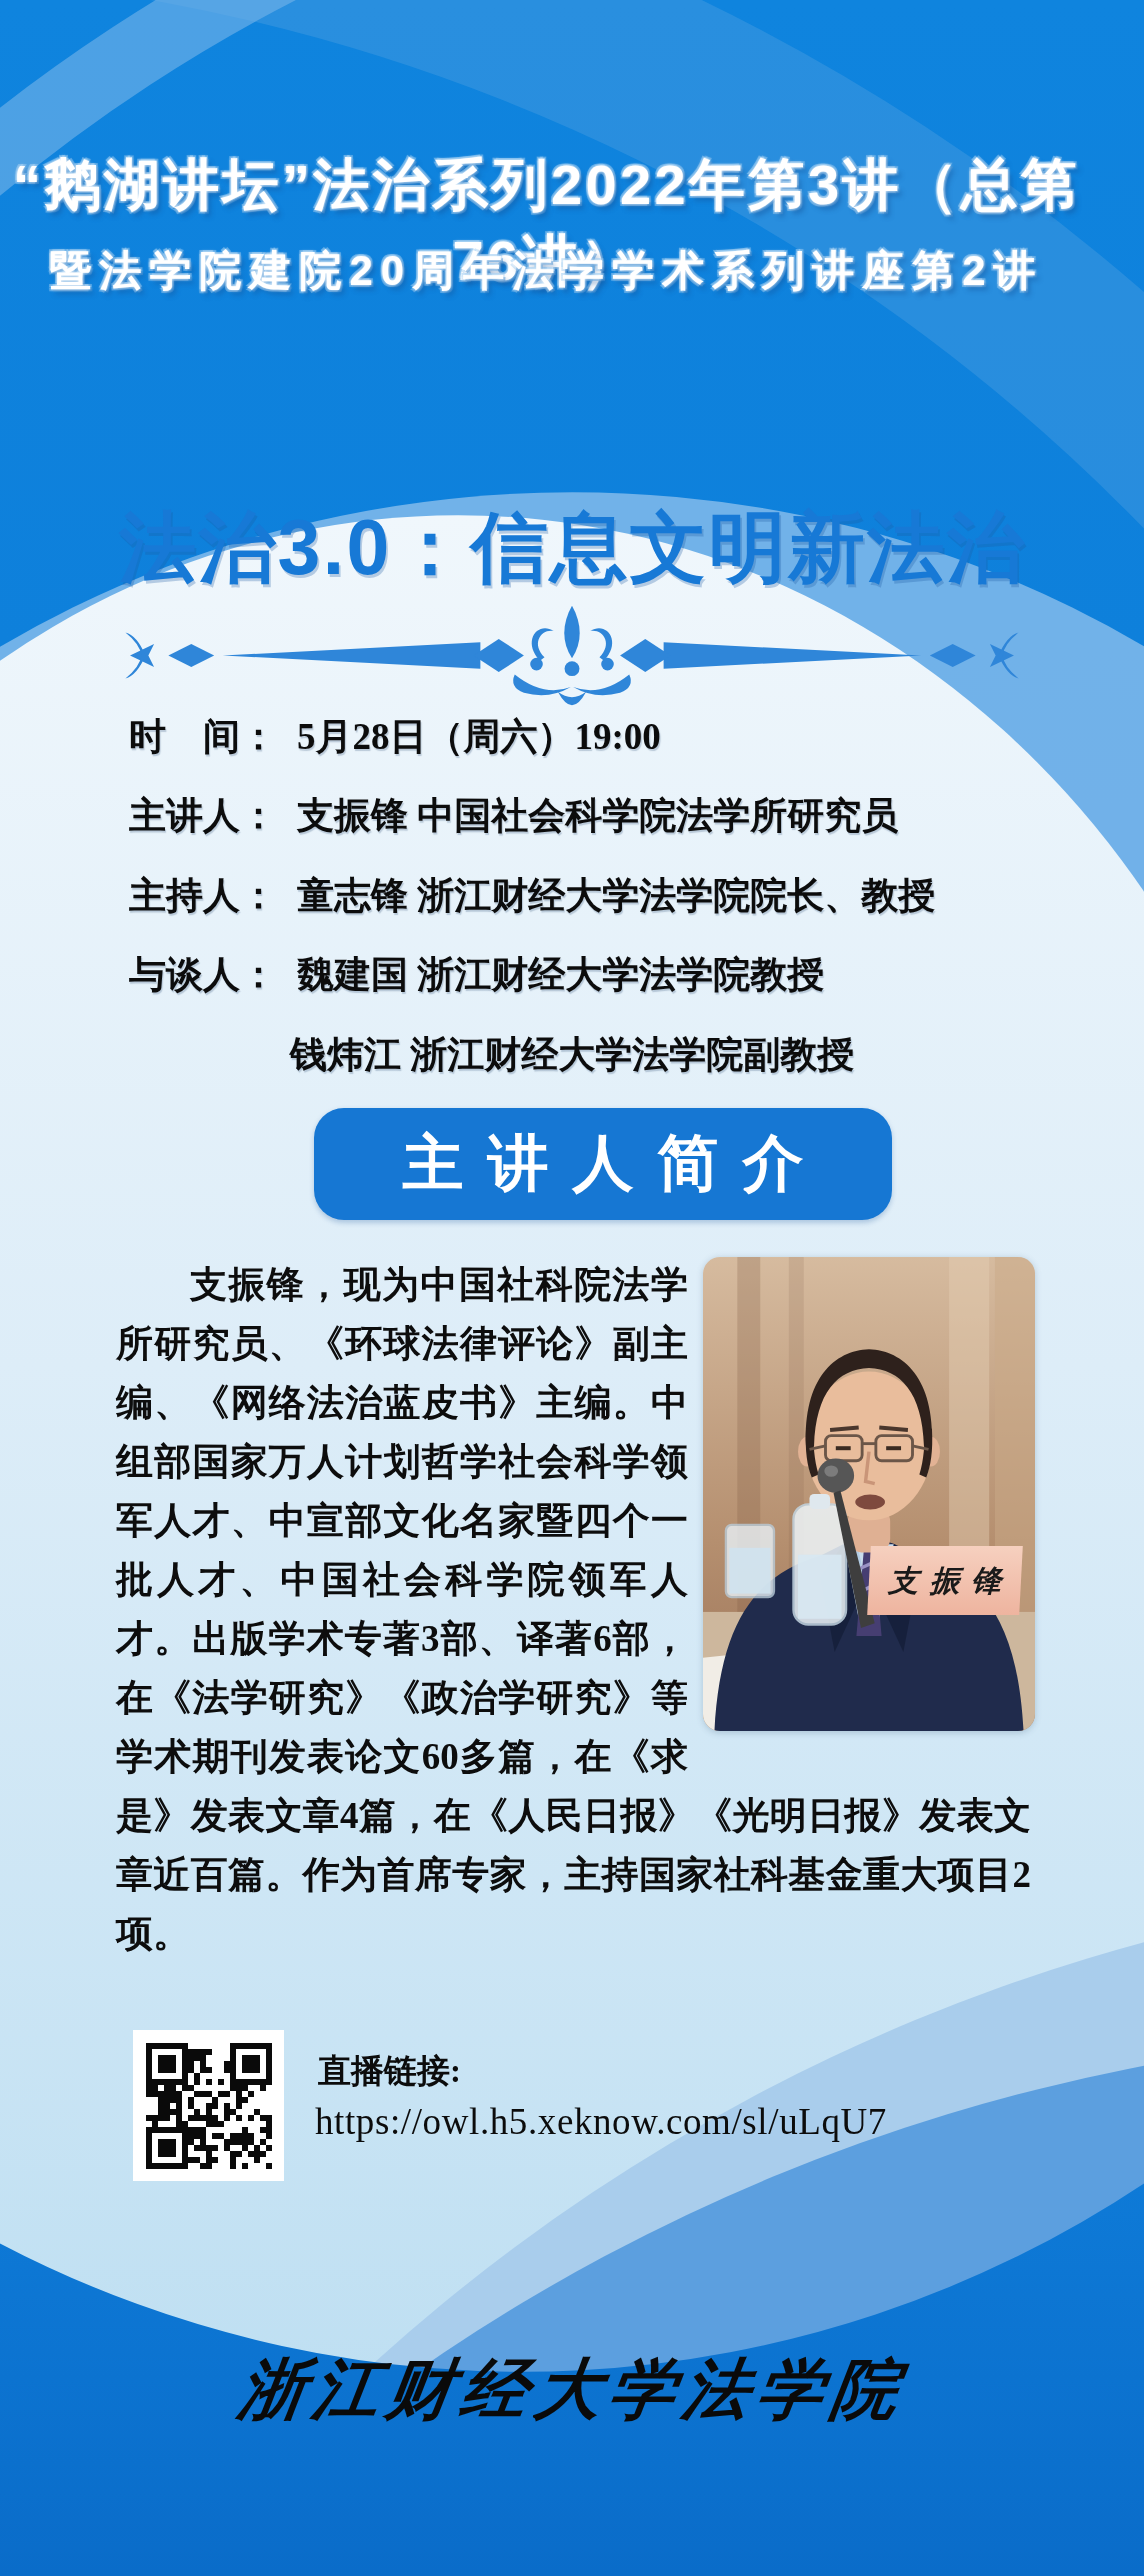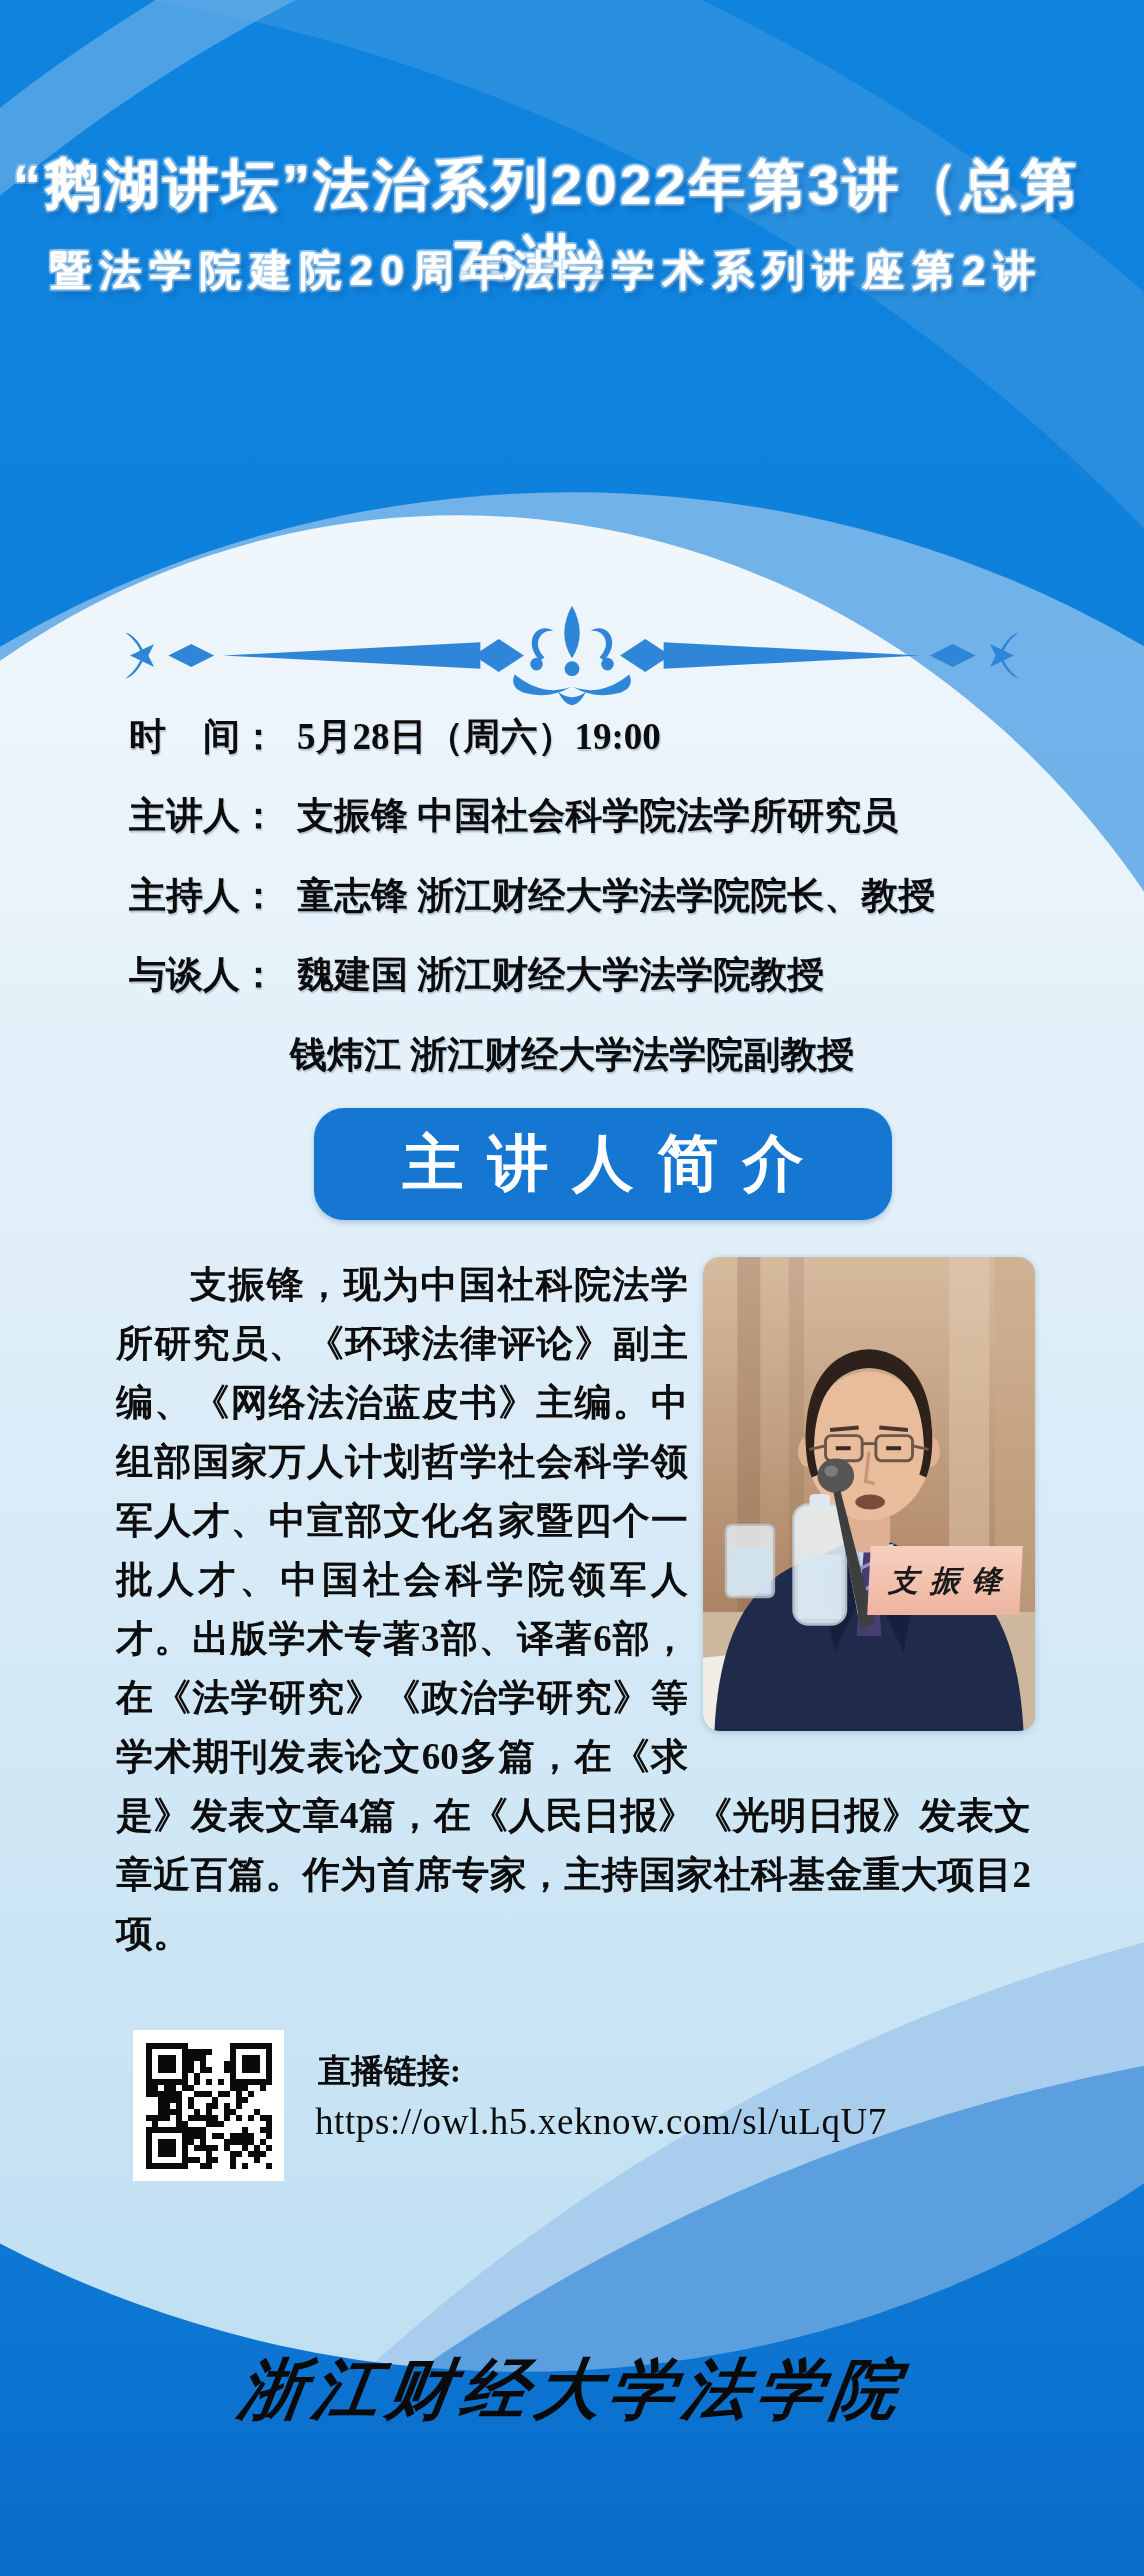--- a/index.html
+++ b/index.html
@@ -137,20 +137,21 @@
     <ellipse cx="800" cy="2550" rx="1500" ry="1650" fill="url(#panelGrad)"></ellipse>
 
     <circle cx="2850" cy="6550" r="3270" fill="#a9cdec"></circle>
     <circle cx="2620" cy="6870" r="3320" fill="#5c9fdf"></circle>
     <path d="M 0,3919 A 1962,1962 0 0 0 2000,3813 L 2000,4500 L 0,4500 Z" fill="url(#footerGrad)"></path>
   </svg>
 
   <div class="hdr hdr-1">“鹅湖讲坛”法治系列2022年第3讲（总第76讲）</div>
   <div class="hdr hdr-2">暨法学院建院20周年法学学术系列讲座第2讲</div>
 
+  <div class="main-title">法治3.0：信息文明新法治</div>
 
   <svg class="ornament" viewBox="0 0 1600 190" aria-hidden="true">
     <g fill="#2f86d9" stroke="none">
 
       <path d="M28,95 L70,75 L60,95 L70,115 Z"></path>
       <path d="M55,95 Q40,60 20,55 Q45,75 48,95 Q45,115 20,135 Q40,130 55,95 Z"></path>
 
       <path d="M95,95 L135,75 L175,95 L135,115 Z"></path>
 
       <path d="M190,95 L640,72 L640,118 Z"></path>

